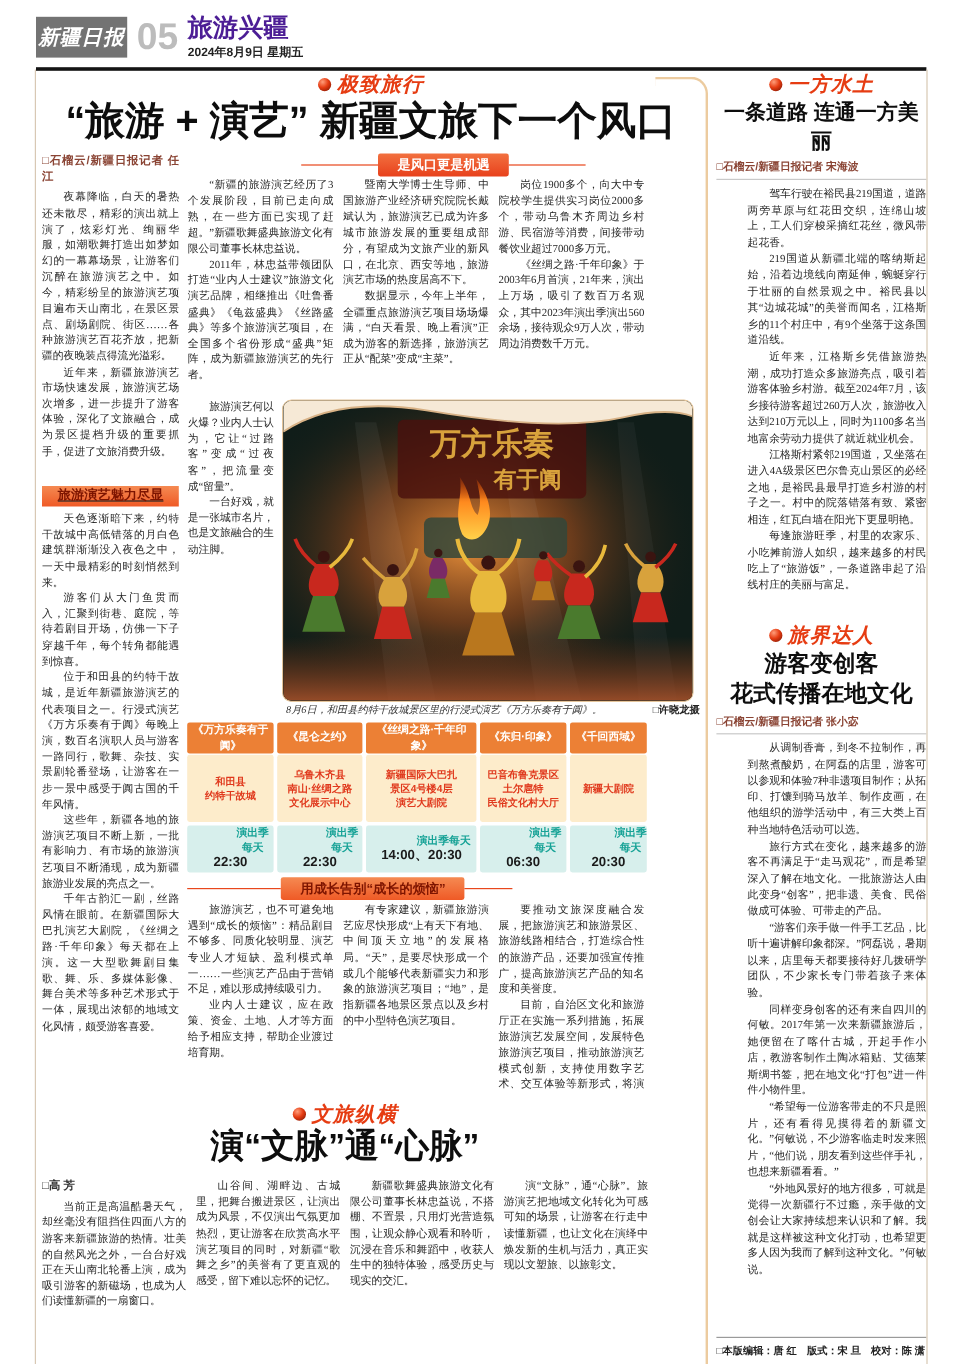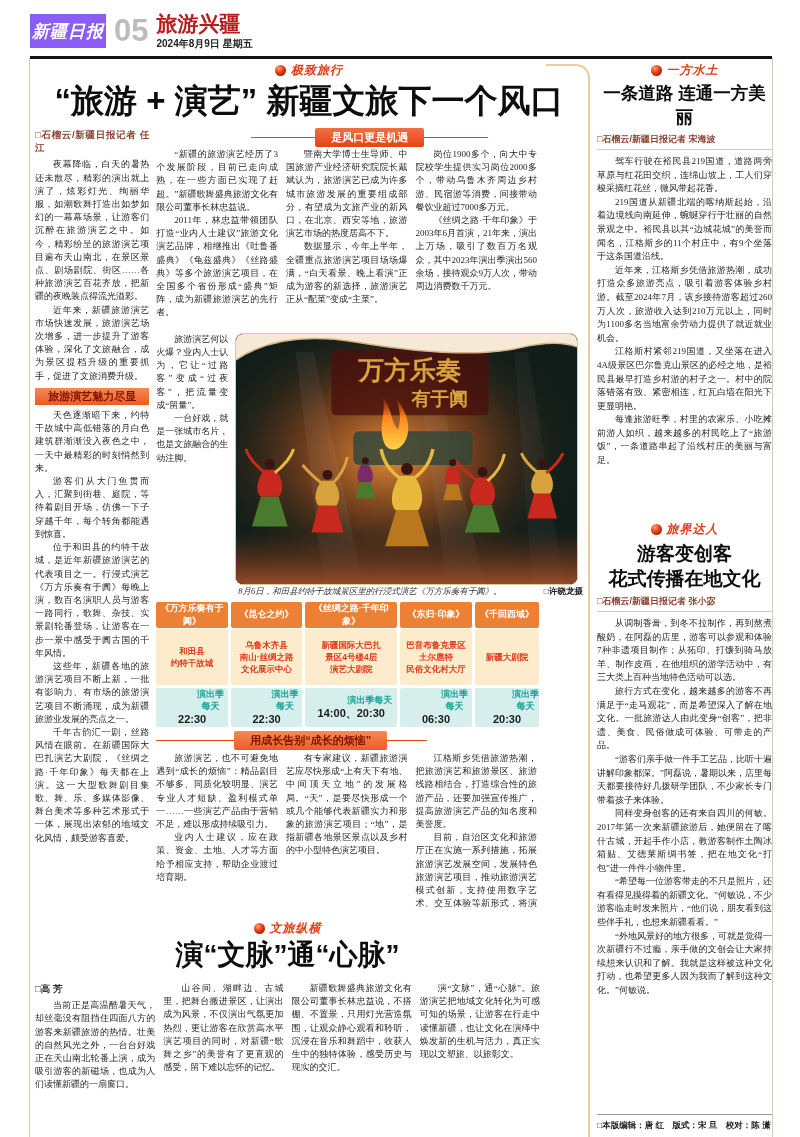--- a/index.html
+++ b/index.html
@@ -6,72 +6,72 @@
   html,body { background:#ffffff; }
   body {
     width:800px; height:1137px; overflow:hidden; position:relative;
     font-family:"Liberation Serif", serif; color:#1c1c1c;
   }
   .page { position:absolute; inset:0; padding:10px 28px 0 30px; }
 
   
   .header { display:flex; align-items:flex-start; gap:8px; height:44px; }
   .logo-box {
-    background:#8b5cf6; color:#fff; width:76px; height:34px; margin-top:4px;
+    background:#737373; color:#fff; width:76px; height:34px; margin-top:4px;
     display:flex; align-items:center; justify-content:center;
     font-family:"DejaVu Serif", serif; font-weight:bold; font-style:italic;
     font-size:17px; letter-spacing:1px; white-space:nowrap;
   }
   .page-num {
     font-family:"Liberation Sans", sans-serif; font-weight:700;
     font-size:31px; color:#bcbcbc; line-height:38px; margin-top:2px;
   }
   .section-wrap { margin-top:2px; }
-  .section-title { font-family:"Liberation Sans", sans-serif; font-weight:900; font-size:21px; color:#b91c1c; line-height:24px; }
+  .section-title { font-family:"Liberation Sans", sans-serif; font-weight:900; font-size:21px; color:#4c1d95; line-height:24px; }
   .date-line { font-family:"Liberation Sans", sans-serif; font-weight:700; font-size:10px; color:#222; margin-top:1px; }
   .black-rule { border-top:3px solid #141414; margin-top:2px; }
 
   
   .content { display:flex; margin-top:3px; height:1078px; }
   .page-rule-left { position:absolute; left:29px; top:58px; bottom:0; width:0; border-left:1px solid #d8c8b4; }
   .page-rule-right { position:absolute; right:27px; top:58px; bottom:0; width:0; border-right:1px solid #d8c8b4; }
 
   .main-block { width:556px; position:relative; padding:0 3px 0 5px; }
   .frame { position:absolute; top:2px; right:-4px; bottom:0; width:44px;
            border-top:2px solid #eccb9f; border-right:2px solid #eccb9f;
            border-top-right-radius:14px; pointer-events:none; }
   .right-col { width:176px; margin-left:11px; display:flex; flex-direction:column; }
 
   
   .kicker { display:flex; align-items:center; justify-content:center; gap:5px; height:16px; }
   .kicker .ball { width:11px; height:11px; border-radius:50%;
     background:radial-gradient(circle at 35% 30%, #ff9d7a 0%, #e63c12 45%, #6d1000 100%); }
   .kicker .ktext { font-family:"Liberation Sans", sans-serif; font-weight:900; font-style:italic;
-    font-size:12px; color:#e63c12; letter-spacing:1px; }
+    font-size:17px; color:#e63c12; letter-spacing:1px; }
 
   
   .headline-main { font-family:"Liberation Sans", sans-serif; font-weight:900; font-size:33px;
     letter-spacing:0; text-align:center; color:#0d0d0d; line-height:42px; height:44px; margin-top:2px; }
   .main-body { display:flex; margin-top:4px; height:782px; }
   .ncol { font-size:9px; line-height:13.2px; text-align:justify; color:#262626; overflow:hidden; }
   .ncol p { text-indent:2em; }
   .col1 { width:115px; height:782px; }
   .gap7 { width:7px; flex:none; }
   .right-area { width:429px; display:flex; flex-direction:column; }
 
   .byline { font-family:"Liberation Sans", sans-serif; font-weight:700; font-size:9.5px;
     color:#8a4434; text-indent:0 !important; margin-bottom:4px; }
 
   .subhead-row { display:flex; align-items:center; justify-content:center; height:18px; }
   .subhead-row .line { flex:0 0 64px; border-top:1px solid #e8471c; }
   .subhead-box { background:linear-gradient(180deg,#f2703f,#e8411c); color:#fff;
     font-family:"Liberation Sans", sans-serif; font-weight:700; font-size:11px;
     padding:2px 16px; border-radius:2px; white-space:nowrap; }
   .subhead-box.dark { color:#7d1400; background:linear-gradient(180deg,#f58a52,#ef5a26); }
-  .subhead-inline { display:flex; align-items:center; justify-content:center; gap:4px; margin:5px 0 4px; }
+  .subhead-inline { display:flex; align-items:center; justify-content:center; gap:4px; margin:22px 0 4px;text-decoration:underline; }
 
   .row-cols { display:flex; gap:8px; height:192px; padding-right:46px; margin-top:2px; }
   .row-cols .ncol { flex:1; height:100%; }
 
   
   .photo-row { display:flex; margin-top:2px; height:252px; }
   .photo-side { width:72px; height:252px; }
   .photo-wrap { width:343px; margin-left:7px; position:relative; border:1px solid #e4c49a;
     border-radius:8px; overflow:hidden; background:#101d19; }
   .photo-wrap svg { display:block; width:100%; height:100%; }
@@ -107,21 +107,21 @@
   .essay .byline { color:#333; }
 
   
   .r-headline { font-family:"Liberation Sans", sans-serif; font-weight:900; font-size:17.5px;
     text-align:center; color:#0d0d0d; line-height:24px; margin-top:3px; }
   .r-headline2 { font-family:"Liberation Sans", sans-serif; font-weight:900; font-size:19px;
     text-align:center; color:#0d0d0d; line-height:25px; margin-top:4px; }
   .r-byline { font-family:"Liberation Sans", sans-serif; font-weight:700; font-size:9px;
     color:#8a4434; padding:4px 0 3px; border-bottom:1px solid #c9c9c9; margin-bottom:5px; }
   .r-body { font-size:9px; line-height:13.6px; text-align:justify; color:#262626; overflow:hidden; }
-  .r-body p { text-indent:2em; }
+  .r-body p { text-indent:2em;margin-left:26px; }
   .r-art1 .r-body { height:352px; }
   .r-art2 { margin-top:14px; display:flex; flex-direction:column; flex:1; }
   .r-art2 .r-body { flex:1; }
   .r-footer { border-top:1px solid #9a9a9a; margin-top:6px; padding-top:5px; padding-bottom:8px;
     font-family:"Liberation Sans", sans-serif; font-weight:700; font-size:8.5px; color:#222; }
 </style>
 </head>
 <body>
 
 <div class="page">
@@ -340,21 +340,21 @@
           </div>
           <div class="growth-cols">
             <div class="ncol">
               <p>旅游演艺，也不可避免地遇到“成长的烦恼”：精品剧目不够多、同质化较明显、演艺专业人才短缺、盈利模式单一……一些演艺产品由于营销不足，难以形成持续吸引力。</p>
               <p>业内人士建议，应在政策、资金、土地、人才等方面给予相应支持，帮助企业渡过培育期。</p>
             </div>
             <div class="ncol">
               <p>有专家建议，新疆旅游演艺应尽快形成“上有天下有地、中间顶天立地”的发展格局。“天”，是要尽快形成一个或几个能够代表新疆实力和形象的旅游演艺项目；“地”，是指新疆各地景区景点以及乡村的中小型特色演艺项目。</p>
             </div>
             <div class="ncol">
-              <p>江格斯乡凭借旅游热潮，把旅游演艺和旅游景区、旅游线路相结合，打造综合性的旅游产品，还要加强宣传推广，提高旅游演艺产品的知名度和美誉度。</p>
+              <p>要推动文旅深度融合发展，把旅游演艺和旅游景区、旅游线路相结合，打造综合性的旅游产品，还要加强宣传推广，提高旅游演艺产品的知名度和美誉度。</p>
               <p>目前，自治区文化和旅游厅正在实施一系列措施，拓展旅游演艺发展空间，发展特色旅游演艺项目，推动旅游演艺模式创新，支持使用数字艺术、交互体验等新形式，将演艺活动与旅游消费更好地结合起来。</p>
             </div>
           </div>
         </div>
       </div>
 
       <div class="essay">
         <div class="kicker">
           <span class="ball"></span>
           <span class="ktext">文旅纵横</span>

